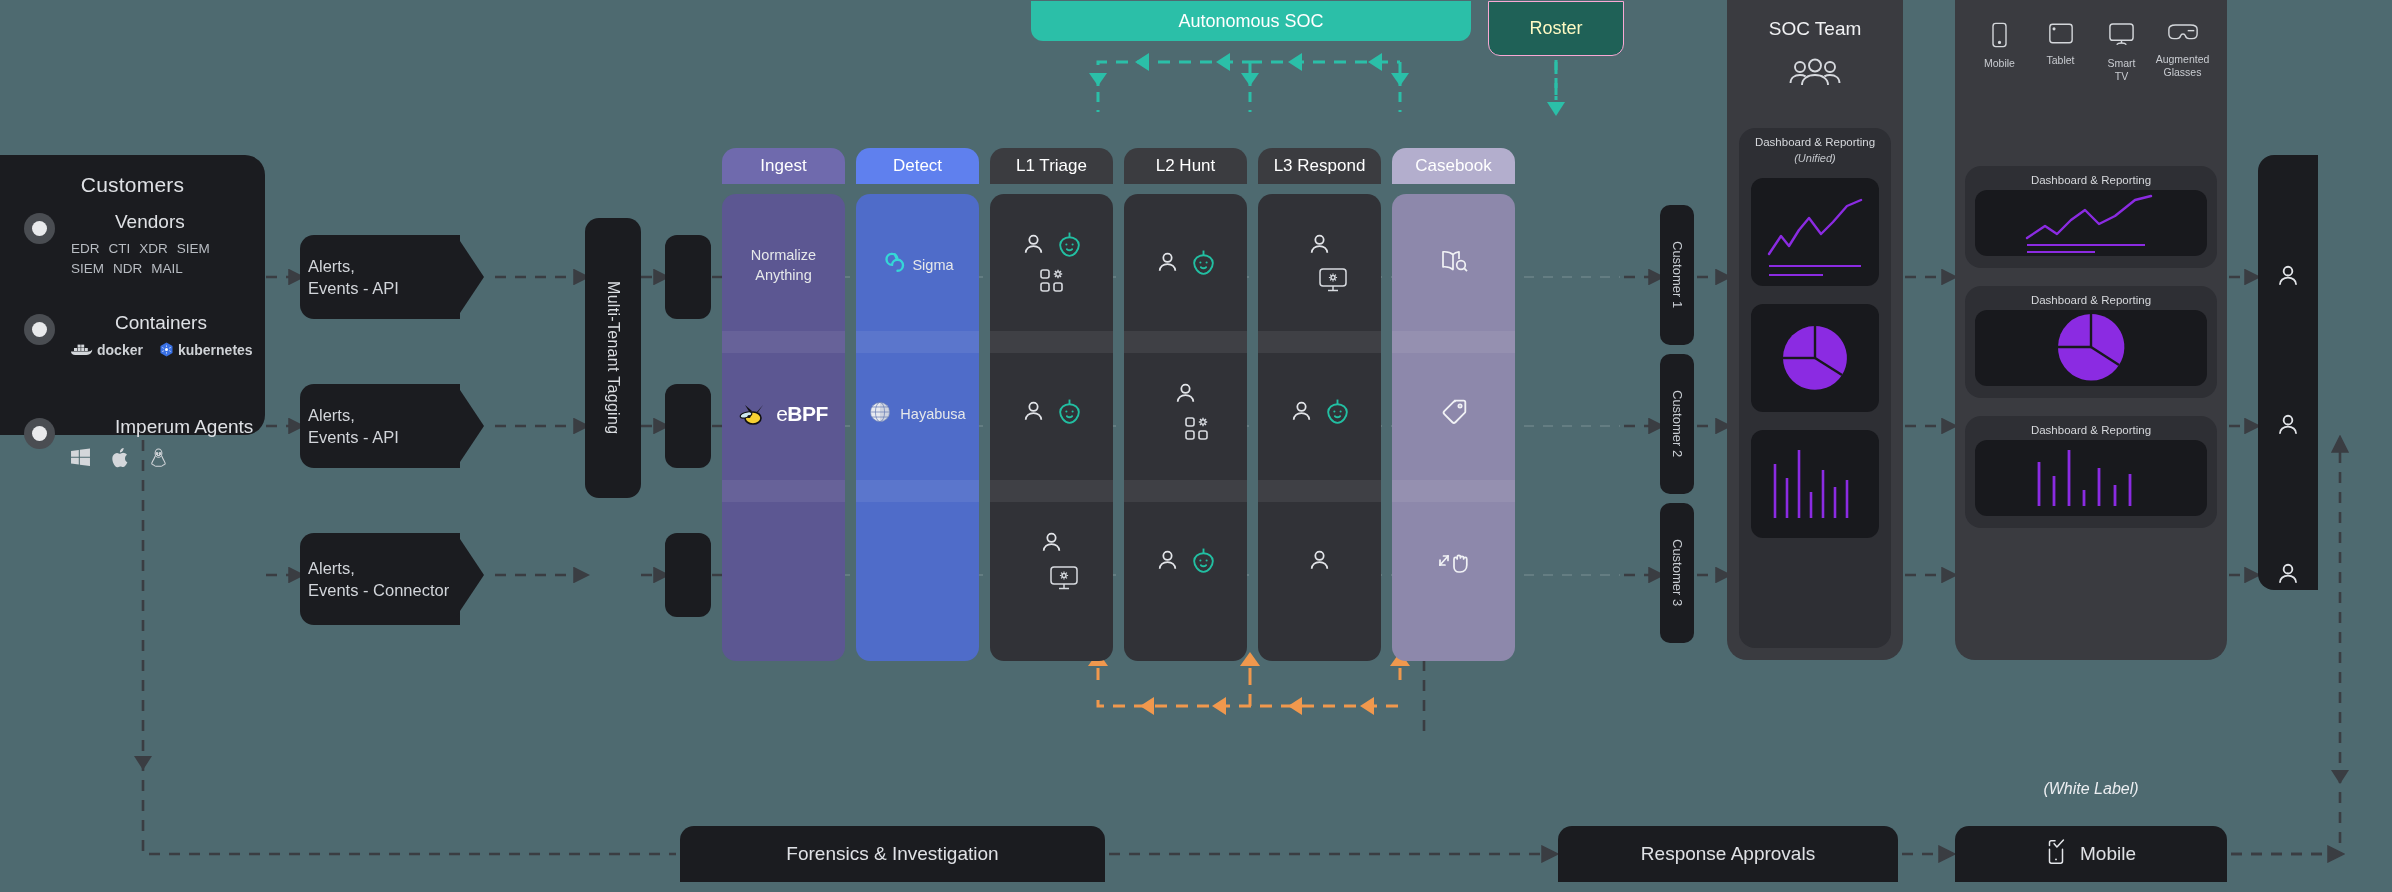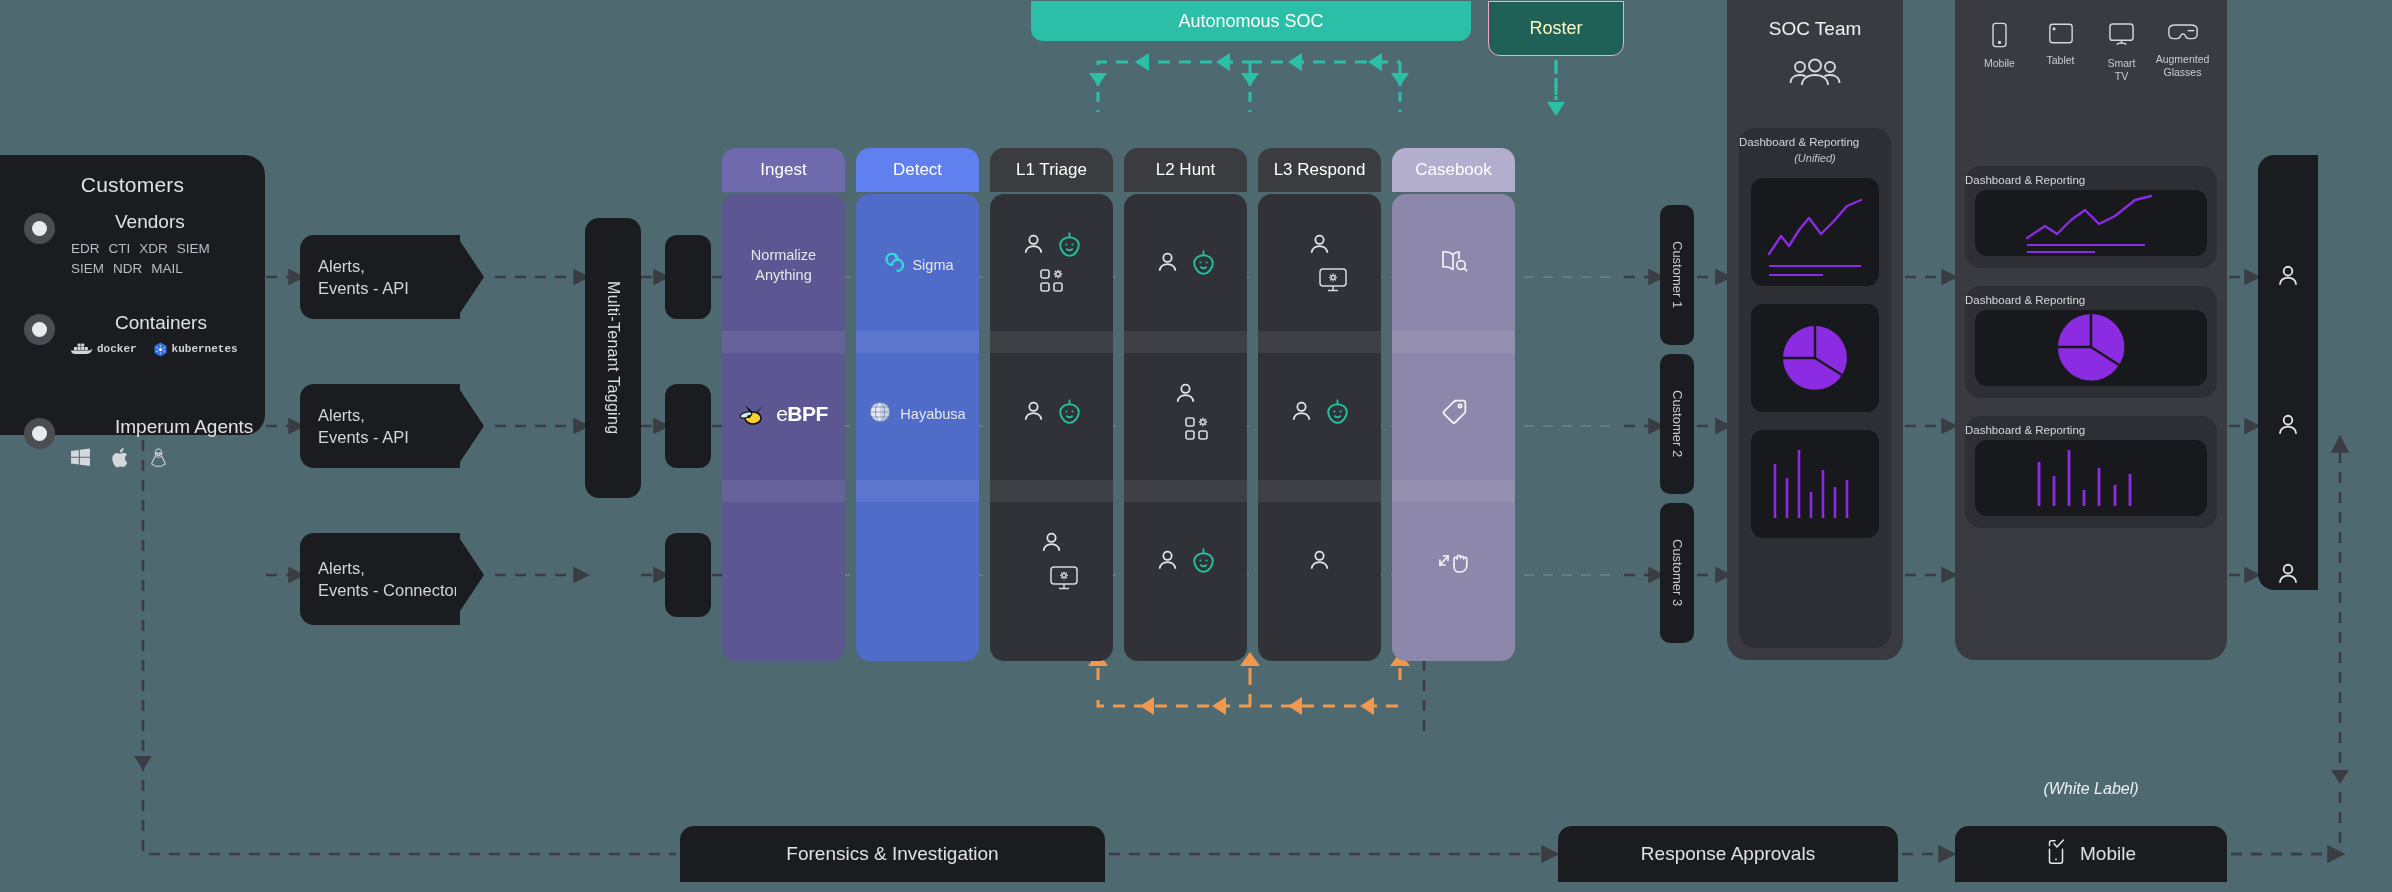--- a/index.html
+++ b/index.html
@@ -30,32 +30,32 @@
     display: flex; align-items: center; justify-content: center;
     flex: 0 0 auto; margin-top: 1px;
   }
   .radio-dot i { display: block; width: 15px; height: 15px; border-radius: 50%; background: #e9eaec; }
   .cust-text { margin-left: 16px; }
   .cust-name { font-size: 19px; color: #dfe1e5; line-height: 1.05; margin-left: 44px; }
   .cust-tags { font-size: 13.5px; color: #b8bcc2; margin-top: 7px; line-height: 1.45; }
   .cust-tags span { margin-right: 9px; }
 
   .brandrow { margin-top: 9px; display: flex; align-items: center; gap: 16px; }
-  .brand { display: flex; align-items: center; gap: 4px; font-size: 11px; color: #cfd2d6; font-weight: bold; font-family: Liberation Mono, monospace;}
+  .brand { display: flex; align-items: center; gap: 4px; font-size: 14px; color: #cfd2d6; font-weight: bold;}
   .osrow { margin-top: 11px; display: flex; align-items: center; gap: 22px; }
   .osrow svg { display: block; }
 
   
   .alert-box {
     position: absolute;
     width: 160px; height: 84px;
     background: #1b1c20;
     color: #d2d5da; font-size: 16.5px; line-height: 1.35;
     display: flex; align-items: center;
-    padding-left: 18px;
+    padding-left: 8px;
     border-radius: 14px 0 0 14px;
   }
   .alert-box::after {
     content: ""; position: absolute; left: 156px; top: 0;
     width: 0; height: 0;
     border-top: 42px solid transparent;
     border-bottom: 42px solid transparent;
     border-left: 28px solid #1b1c20;
   }
 
@@ -72,21 +72,21 @@
 
   
   .filler {
     position: absolute; left: 665px; width: 46px; height: 84px;
     background: #1b1c20; border-radius: 12px;
   }
 
   
   .pipe-col { position: absolute; top: 148px; width: 123px; height: 286px; }
   .pipe-head {
-    position: absolute; top: 0; left: 0; right: 0; height: 44px;
+    position: absolute; top: 0; left: 0; right: 0; height: 36px;
     border-radius: 14px 14px 0 0;
     display: flex; align-items: center; justify-content: center;
     font-size: 17px; color: #ffffff;
   }
   .pipe-cell {
     position: absolute; left: 0; right: 0; height: 99px;
     display: flex; align-items: center; justify-content: center;
     text-align: center; font-size: 14.5px; color: #e6e8ea; line-height: 1.35;
   }
   .pipe-body {
@@ -122,21 +122,21 @@
     left: 1727px; top: 0px; width: 176px; height: 660px;
     background: #3a3b40; border-radius: 0 0 20px 20px;
   }
   #cust-panel {
     left: 1955px; top: 0px; width: 272px; height: 660px;
     background: #3a3b40; border-radius: 0 0 20px 20px;
   }
   .panel-title { text-align:center; color:#f0f1f3; font-size: 19px; padding-top: 18px; }
 
   .dash-wrap { background: #2e2f34; border-radius: 16px; }
-  .dash-label { font-size: 11.5px; color: #d6d8dc; padding: 8px 0 4px; }
+  .dash-label { text-align: center; font-size: 11.5px; color: #d6d8dc; padding: 8px 0 4px; }
   .dash-sub { text-align:center; font-size: 11px; color: #c3c6cb; font-style: italic; }
   .dash-inner { background: #18191d; border-radius: 12px; margin: 0 auto; }
 
   .device-row { display:flex; justify-content: space-around; padding: 10px 14px 0; }
   .device { display: flex; flex-direction: column; align-items: center; width: 56px; }
   .device-label { font-size: 10.5px; color: #c9ccd1; text-align:center; margin-top: 5px; line-height:1.2; }
 
   
   #right-strip {
     left: 2258px; top: 155px; width: 60px; height: 435px;

